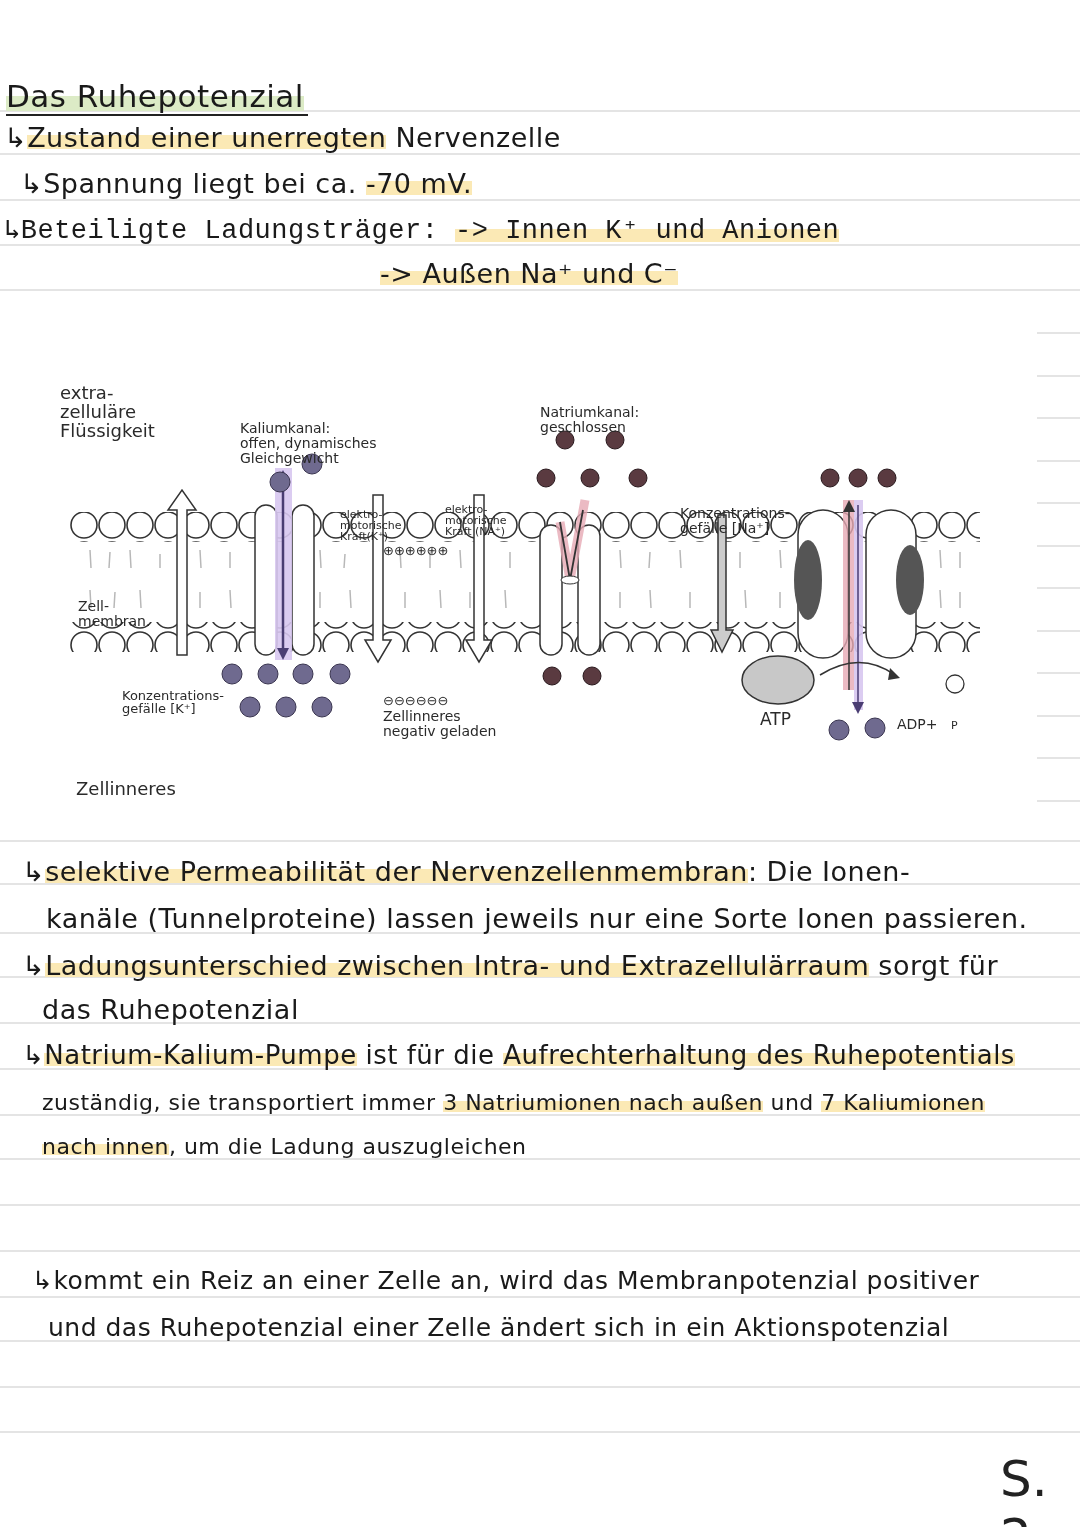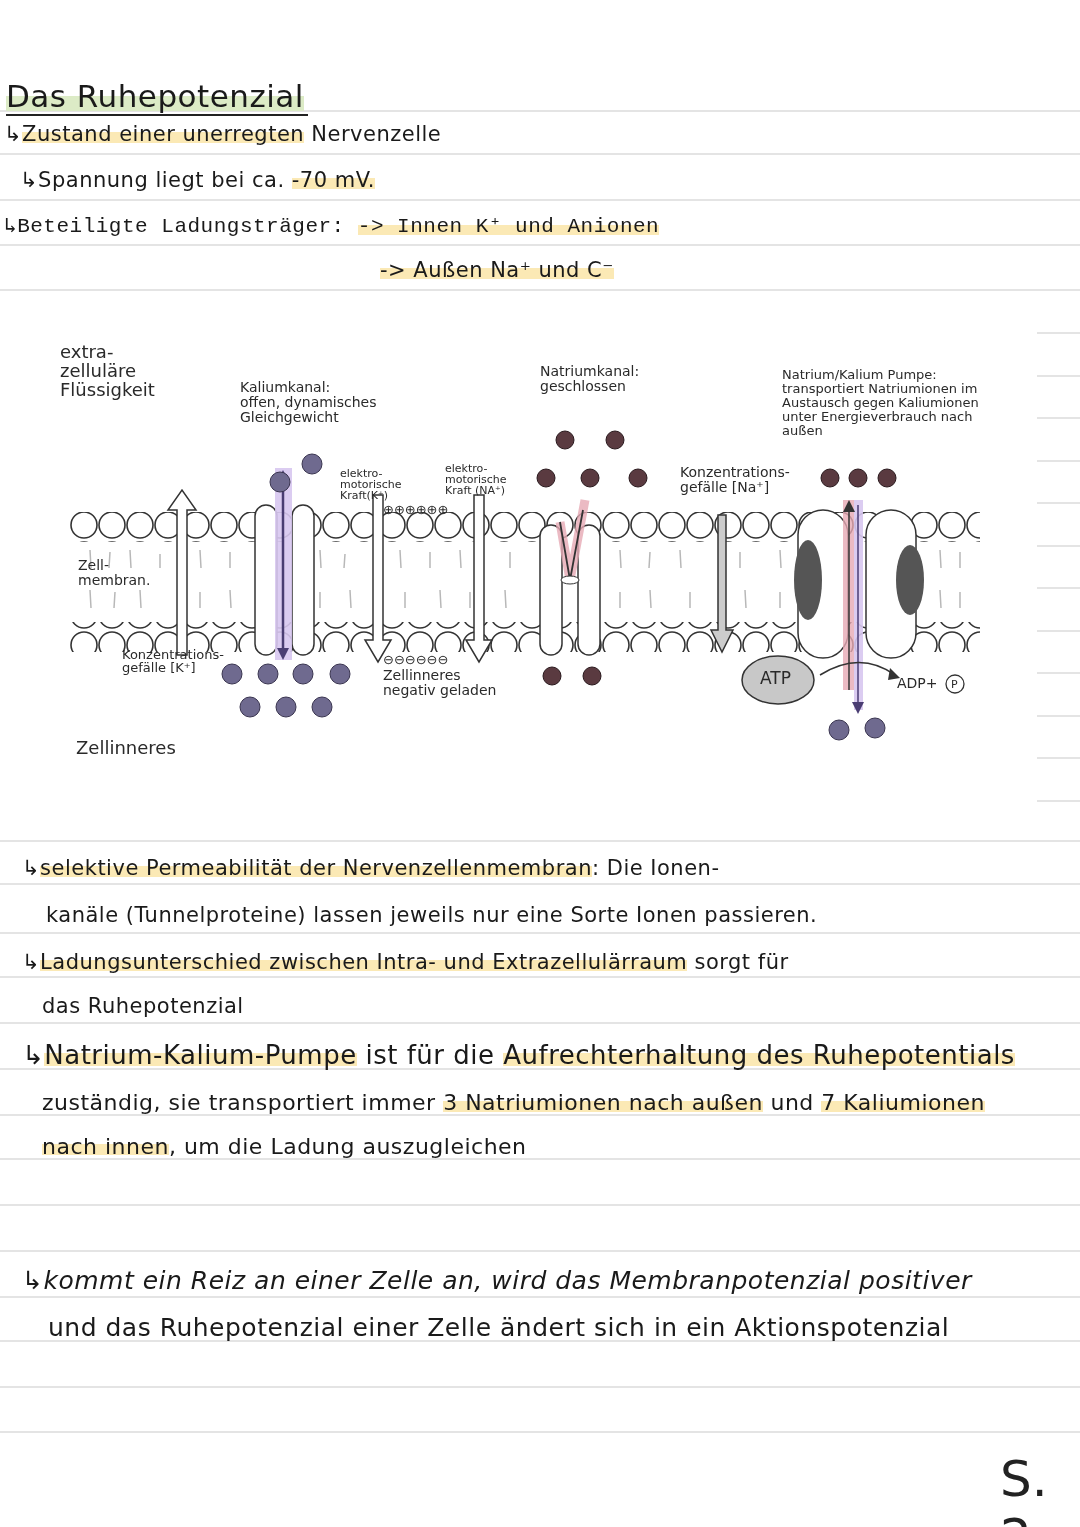--- a/index.html
+++ b/index.html
@@ -1,26 +1,26 @@
 <!DOCTYPE html>
 <html><head>
 <meta charset="utf-8">
 <style>
   html,body{margin:0;padding:0;}
   body{width:1080px;height:1527px;background:#ffffff;position:relative;overflow:hidden;
        font-family:"DejaVu Sans",sans-serif;color:#1a1a1a;}
   .rule{position:absolute;left:0;width:1080px;height:2px;background:#e4e4e4;}
   .rule.short{left:1037px;width:43px;}
   .txt{position:absolute;white-space:nowrap;font-family:"DejaVu Sans",sans-serif;
-       font-size:21px;letter-spacing:0.5px;color:#1a1a1a;transform-origin:left bottom;}
+       font-size:27px;letter-spacing:0.5px;color:#1a1a1a;transform-origin:left bottom;}
   .hl{background:linear-gradient(to bottom,transparent 42%,#fbe9b5 42%,#fbe9b5 86%,transparent 86%);}
   .hlg{background:linear-gradient(to bottom,transparent 50%,#dcebc6 50%,#dcebc6 92%,transparent 92%);}
   .title{font-size:31px;border-bottom:2px solid #222;padding-right:4px;}
   .diagram{position:absolute;left:0;top:300px;width:1037px;height:540px;background:#fff;}
-  .dlabel{position:absolute;font-family:"DejaVu Sans",sans-serif;font-size:14px;line-height:15px;color:#2a2a2a;white-space:pre;}
+  .dlabel{position:absolute;font-family:"DejaVu Sans",sans-serif;font-size:14px;line-height:15px;color:#2a2a2a;white-space:pre;margin-top:41px;}
   .dlabel.big{font-size:18px;line-height:19px;}
   .pagenum{position:absolute;left:1000px;top:1450px;font-size:50px;font-family:"DejaVu Sans",sans-serif;color:#222;}
 </style>
 </head>
 <body>
 
 <div>
   <div class="rule" style="top:110px"></div>
   <div class="rule" style="top:153px"></div>
   <div class="rule" style="top:199px"></div>
@@ -162,25 +162,20 @@
 Kraft(K⁺)</div>
   <div class="dlabel" style="left:445px;top:163px;font-size:11px;line-height:11px;">elektro-
 motorische
 Kraft (NA⁺)</div>
   <div class="dlabel" style="left:383px;top:202px;font-size:13px;">⊕⊕⊕⊕⊕⊕</div>
   <div class="dlabel" style="left:383px;top:352px;font-size:13px;">⊖⊖⊖⊖⊖⊖</div>
   <div class="dlabel" style="left:540px;top:64px;">Natriumkanal:
 geschlossen</div>
   <div class="dlabel" style="left:680px;top:165px;">Konzentrations-
 gefälle [Na⁺]</div>
-  <div class="dlabel" style="left:782px;top:68px;font-size:13px;line-height:14px;">Natrium/Kalium Pumpe:
-transportiert Natriumionen im
-Austausch gegen Kaliumionen
-unter Energieverbrauch nach
-außen</div>
   <div class="dlabel" style="left:78px;top:258px;">Zell-
 membran.</div>
   <div class="dlabel" style="left:122px;top:348px;font-size:13px;line-height:13px;">Konzentrations-
 gefälle [K⁺]</div>
   <div class="dlabel" style="left:383px;top:368px;">Zellinneres
 negativ geladen</div>
   <div class="dlabel big" style="left:76px;top:438px;">Zellinneres</div>
   <div class="dlabel" style="left:760px;top:371px;font-size:17px;">ATP</div>
   <div class="dlabel" style="left:897px;top:376px;">ADP+</div>
   <div class="dlabel" style="left:951px;top:377px;font-size:11px;">P</div>
@@ -200,20 +195,20 @@
 </div>
 <div class="txt" style="left:22px;top:1040px;font-size:26px;text-align:right;">
   <span>↳</span><span class="hl">Natrium-Kalium-Pumpe</span><span> ist für die </span><span class="hl">Aufrechterhaltung des Ruhepotentials</span>
 </div>
 <div class="txt" style="left:42px;top:1090px;font-size:22px;">
   <span>zuständig, sie transportiert immer </span><span class="hl">3 Natriumionen nach außen</span><span> und </span><span class="hl">7 Kaliumionen</span>
 </div>
 <div class="txt" style="left:42px;top:1134px;font-size:22px;">
   <span class="hl">nach innen</span><span>, um die Ladung auszugleichen</span>
 </div>
-<div class="txt" style="left:22px;top:1266px;font-size:25px;font-style:italic;">
+<div class="txt" style="left:32px;top:1266px;font-size:25px;">
   <span>↳</span><span>kommt ein Reiz an einer Zelle an, wird das Membranpotenzial positiver</span>
 </div>
 <div class="txt" style="left:48px;top:1313px;font-size:25px;">
   <span>und das Ruhepotenzial einer Zelle ändert sich in ein Aktionspotenzial</span>
 </div>
 
 <div class="pagenum">S. 2</div>
 
 </body></html>

